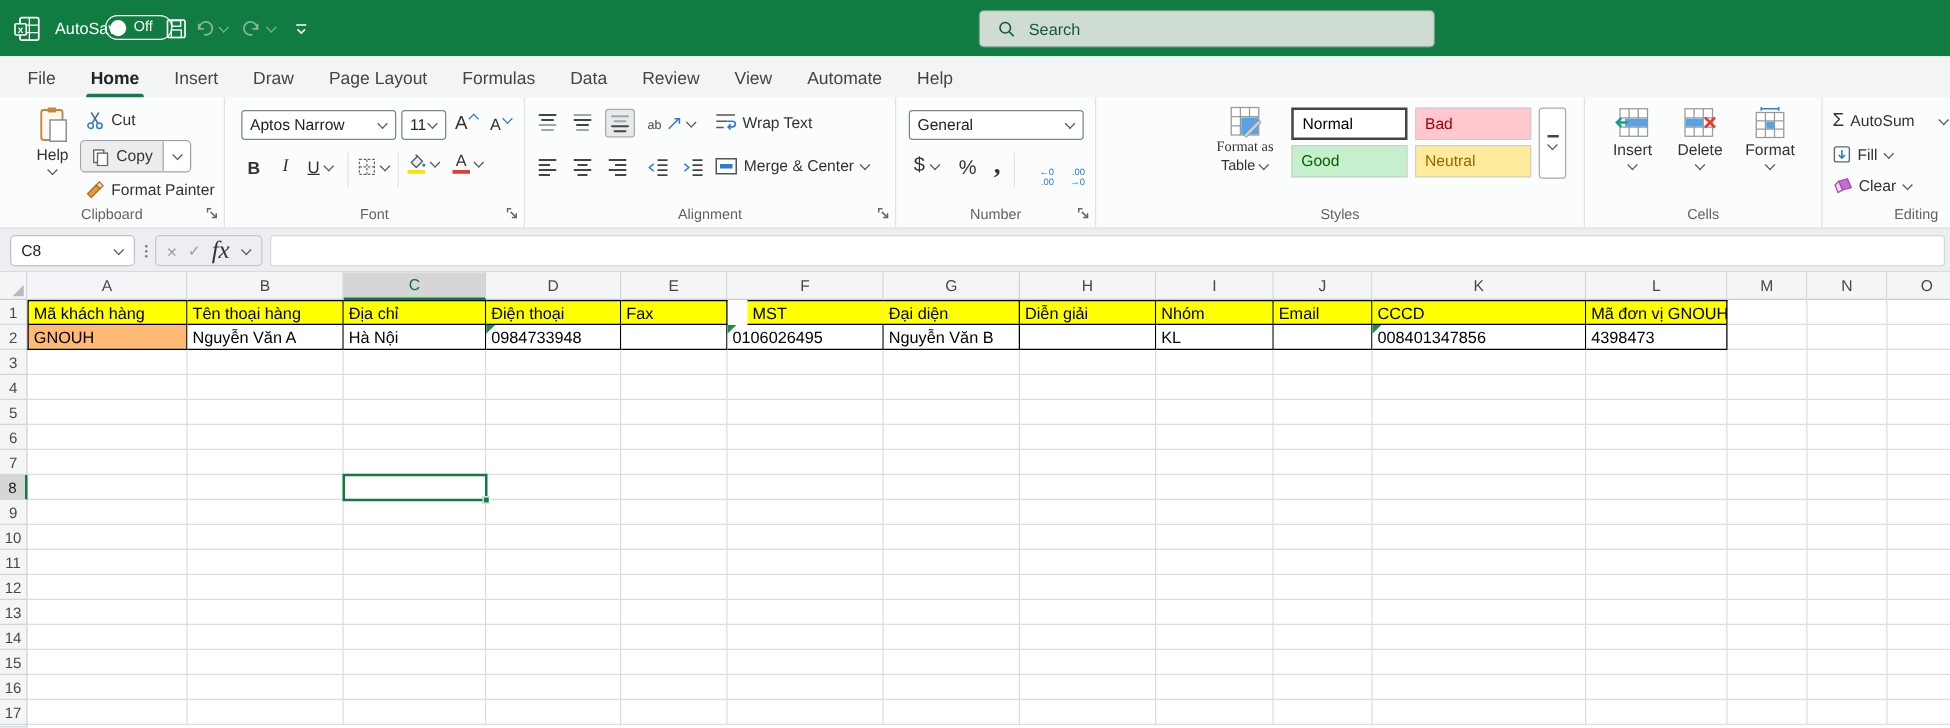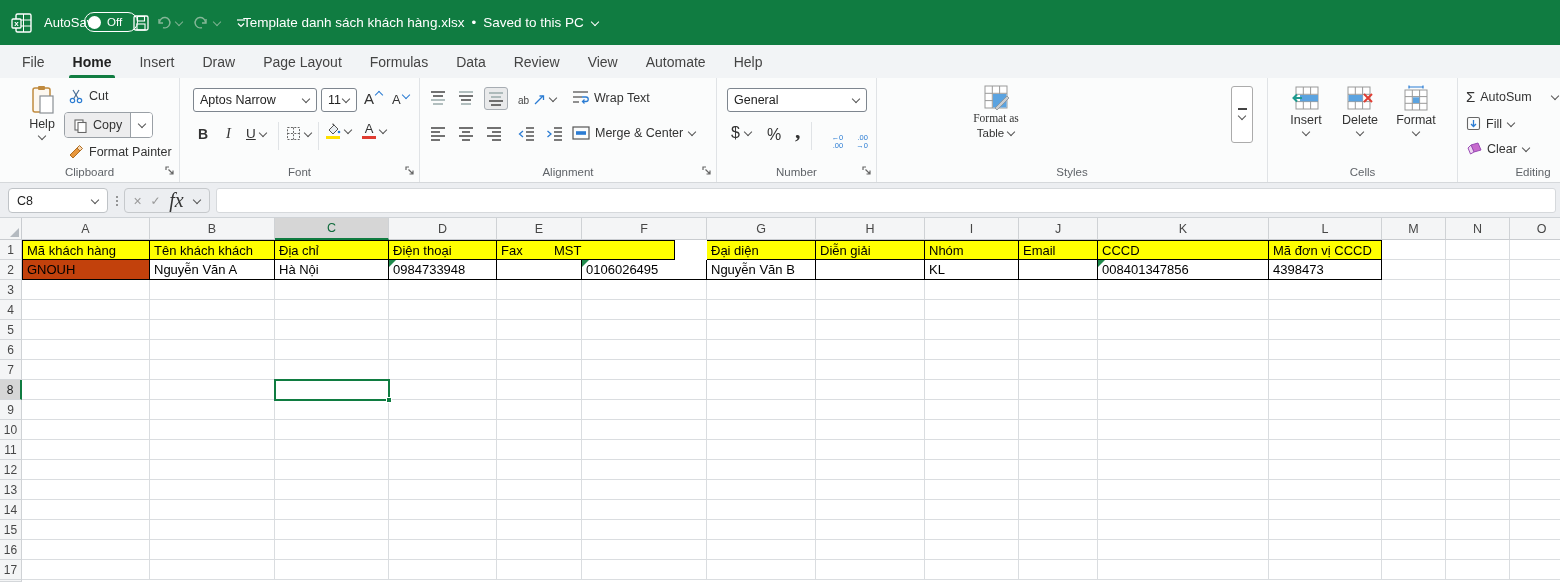--- a/index.html
+++ b/index.html
@@ -122,25 +122,26 @@
       <path d="M12.5 8.5 A5.2 5.2 0 1 0 9 13.6" fill="none" stroke="#86b798" stroke-width="1.4"></path>
     </svg>
     <i class="chv dim"></i>
   </div>
   <div class="tb-item qat-btn" style="left:228px;">
     <svg width="12" height="12" viewBox="0 0 12 12">
       <line x1="2" y1="3" x2="10" y2="3" stroke="#fff" stroke-width="1.2"></line>
       <path d="M3 6.5 L6 9.5 L9 6.5" fill="none" stroke="#fff" stroke-width="1.2"></path>
     </svg>
   </div>
-  <div class="tb-item doc-title">
-    <span>Template danh sách khách hàng.xlsx</span>
-    <span>•</span>
-    <span>Saved to this PC</span>
-    <i class="chv white"></i>
+  <div class="searchbox">
+    <svg width="15" height="15" viewBox="0 0 15 15">
+      <circle cx="6.2" cy="6.2" r="4.2" fill="none" stroke="#14573a" stroke-width="1.3"></circle>
+      <line x1="9.5" y1="9.5" x2="13" y2="13" stroke="#14573a" stroke-width="1.3"></line>
+    </svg>
+    <input placeholder="Search" style="">
   </div>
 </div>
 
 <div id="tabrow">
     <div class="tab">File</div>
     <div class="tab active">Home</div>
     <div class="tab">Insert</div>
     <div class="tab">Draw</div>
     <div class="tab">Page Layout</div>
     <div class="tab">Formulas</div>
@@ -403,20 +404,26 @@
         <line x1="2" y1="16.6" x2="24" y2="16.6" stroke="#999" stroke-width="1"></line>
         <rect x="10" y="10" width="13.5" height="13.5" fill="#5ba3e0"></rect>
         <path d="M12 24 L24 12 L26 14 L14 26 Z" fill="#c9cdd1" stroke="#8a8f94" stroke-width="0.8"></path>
       </svg>
       <span class="rtxt" style="font-size:11.5px;line-height:13px;font-family:Liberation Serif, serif;">Format as</span>
       <span class="hstack" style="gap:3px;">
         <span class="rtxt" style="font-size:11.5px;line-height:12px;">Table</span>
         <i class="chv"></i>
       </span>
     </div>
+    <div class="abs" id="styles-gallery" style="left:156px;top:8px;width:194px;height:57px;">
+        <div class="chip selected" style="left: 0px; top: 0px; background: rgb(255, 255, 255); color: rgb(0, 0, 0);">Normal</div>
+        <div class="chip" style="left: 99px; top: 0px; background: rgb(255, 199, 206); color: rgb(156, 0, 6);">Bad</div>
+        <div class="chip" style="left: 0px; top: 30px; background: rgb(198, 239, 206); color: rgb(0, 97, 0);">Good</div>
+        <div class="chip" style="left: 99px; top: 30px; background: rgb(255, 235, 156); color: rgb(156, 101, 0);">Neutral</div>
+      </div>
     <div class="abs" style="left:354px;top:8px;width:22px;height:57px;border:1px solid #ababab;border-radius:3px;background:#fff;display:flex;flex-direction:column;align-items:center;justify-content:center;gap:3px;">
       <span style="width:9px;height:1.5px;background:#444;display:block;"></span>
       <i class="chv"></i>
     </div>
     <div class="glabel">Styles</div>
   </div>
 
   <div class="group" style="left:1268px;width:190px;">
     <div class="abs vbtn" style="left:14px;top:7px;width:48px;">
       <svg width="28" height="26" viewBox="0 0 28 26">
@@ -538,56 +545,56 @@
     <div class="rowhdr" style="top: 262px; height: 20px;">13</div>
     <div class="rowhdr" style="top: 282px; height: 20px;">14</div>
     <div class="rowhdr" style="top: 302px; height: 20px;">15</div>
     <div class="rowhdr" style="top: 322px; height: 20px;">16</div>
     <div class="rowhdr" style="top: 342px; height: 20px;">17</div>
     <div class="rowhdr" style="top: 362px; height: 2px;"></div>
     <div class="cell blk toprow firstcol" style="left: 22px; top: 22px; width: 128px; background: rgb(255, 255, 0);">
       <span>Mã khách hàng</span>
     </div>
     <div class="cell blk toprow" style="left: 150px; top: 22px; width: 125px; background: rgb(255, 255, 0);">
-      <span>Tên khách khách</span>
+      <span>Tên thoại hàng</span>
     </div>
     <div class="cell blk toprow" style="left: 275px; top: 22px; width: 114px; background: rgb(255, 255, 0);">
       <span>Địa chỉ</span>
     </div>
     <div class="cell blk toprow" style="left: 389px; top: 22px; width: 108px; background: rgb(255, 255, 0);">
       <span>Điện thoại</span>
     </div>
     <div class="cell blk toprow" style="left: 497px; top: 22px; width: 85px; background: rgb(255, 255, 0);">
       <span>Fax</span>
     </div>
-    <div class="cell blk toprow" style="left: 550px; top: 22px; width: 125px; background: rgb(255, 255, 0);">
+    <div class="cell blk toprow" style="left: 598px; top: 22px; width: 125px; background: rgb(255, 255, 0);">
       <span>MST</span>
     </div>
     <div class="cell blk toprow" style="left: 707px; top: 22px; width: 109px; background: rgb(255, 255, 0);">
       <span>Đại diện</span>
     </div>
     <div class="cell blk toprow" style="left: 816px; top: 22px; width: 109px; background: rgb(255, 255, 0);">
       <span>Diễn giải</span>
     </div>
     <div class="cell blk toprow" style="left: 925px; top: 22px; width: 94px; background: rgb(255, 255, 0);">
       <span>Nhóm</span>
     </div>
     <div class="cell blk toprow" style="left: 1019px; top: 22px; width: 79px; background: rgb(255, 255, 0);">
       <span>Email</span>
     </div>
     <div class="cell blk toprow" style="left: 1098px; top: 22px; width: 171px; background: rgb(255, 255, 0);">
       <span>CCCD</span>
     </div>
     <div class="cell blk toprow" style="left: 1269px; top: 22px; width: 113px; background: rgb(255, 255, 0);">
-      <span>Mã đơn vị CCCD</span>
+      <span>Mã đơn vị GNOUH</span>
     </div>
     <div class="cell" style="left: 1382px; top: 22px; width: 64px;"></div>
     <div class="cell" style="left: 1446px; top: 22px; width: 64px;"></div>
     <div class="cell" style="left: 1510px; top: 22px; width: 64px;"></div>
-    <div class="cell blk firstcol" style="left: 22px; top: 42px; width: 128px; background: #c2410c;">
+    <div class="cell blk firstcol" style="left: 22px; top: 42px; width: 128px; background: #fdba74;">
       <span>GNOUH</span>
     </div>
     <div class="cell blk" style="left: 150px; top: 42px; width: 125px; background: rgb(255, 255, 255);">
       <span>Nguyễn Văn A</span>
     </div>
     <div class="cell blk" style="left: 275px; top: 42px; width: 114px; background: rgb(255, 255, 255);">
       <span>Hà Nội</span>
     </div>
     <div class="cell blk" style="left: 389px; top: 42px; width: 108px; background: rgb(255, 255, 255);">
       <span class="flag"></span>

